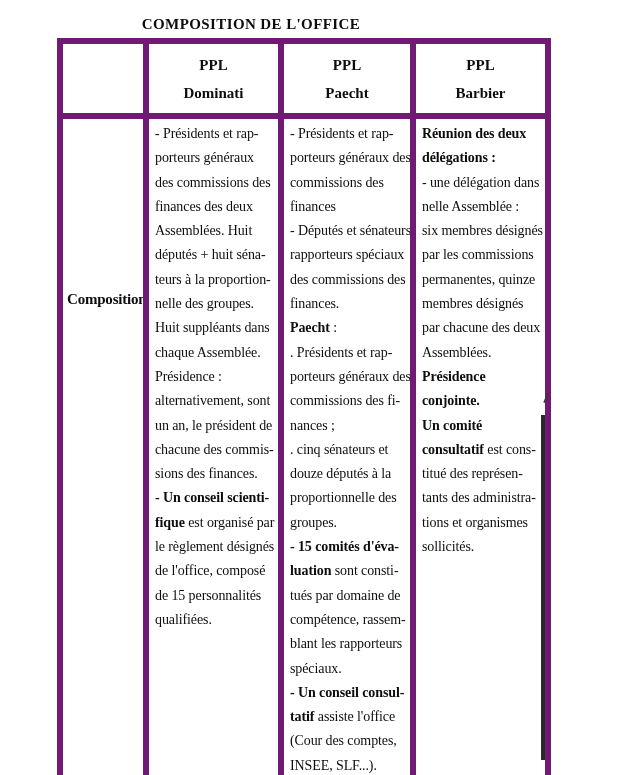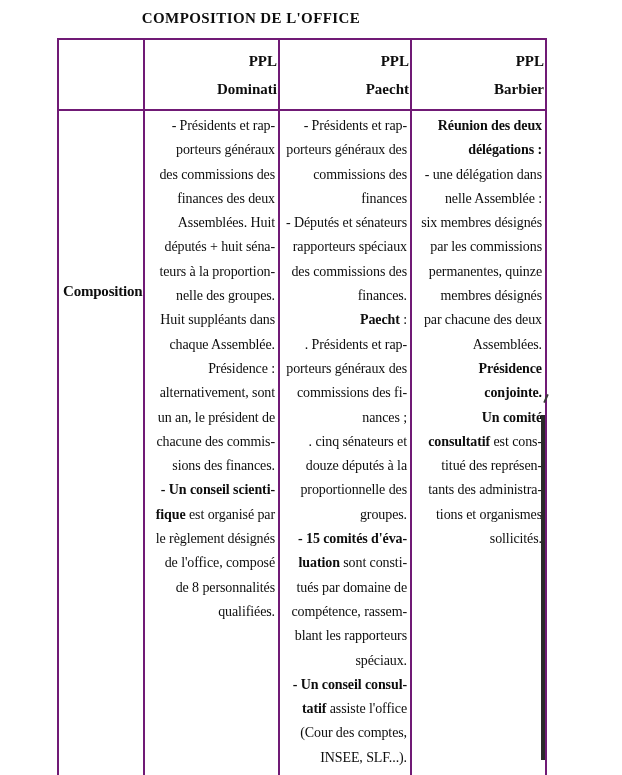--- a/index.html
+++ b/index.html
@@ -2,28 +2,28 @@
 <html><head>
 <meta charset="utf-8">
 <style>
   html,body{margin:0;padding:0;}
   body{
     width:622px;height:775px;background:#ffffff;position:relative;
     font-family:"Liberation Serif","DejaVu Serif",serif;color:#0d0d0d;
     overflow:hidden;
   }
   .title{
-    position:absolute;top:10px;left:0;width:502px;margin:0;
+    position:absolute;top:16px;left:0;width:502px;margin:0;
     text-align:center;font-size:15px;font-weight:bold;letter-spacing:0.4px;
   }
   .tbl{
     position:absolute;left:57px;top:38px;width:488px;
     border-collapse:collapse;table-layout:fixed;
   }
-  .tbl td{border:2px solid #701a75;overflow:hidden;text-align:right;}
+  .tbl td{border:6px solid #701a75;overflow:hidden;}
   col.c0{width:86px;} col.c1{width:135px;} col.c2{width:132px;} col.c3{width:135px;}
   .hcell{
     height:61px;vertical-align:top;text-align:center;
     font-weight:bold;font-size:15px;padding-top:7px;
   }
   .hcell .hline{line-height:28px;white-space:nowrap;}
   .lcell{
     height:653px;vertical-align:top;
     font-weight:bold;font-size:15px;padding:172px 2px 0 4px;
     white-space:nowrap;letter-spacing:-0.2px;
@@ -83,21 +83,21 @@
             <div class="tline"><span>chaque Assemblée.</span></div>
             <div class="tline"><span>Présidence :</span></div>
             <div class="tline"><span>alternativement, sont</span></div>
             <div class="tline"><span>un an, le président de</span></div>
             <div class="tline"><span>chacune des commis-</span></div>
             <div class="tline"><span>sions des finances.</span></div>
             <div class="tline"><span class="b">- Un conseil scienti-</span></div>
             <div class="tline"><span class="b">fique</span><span> est organisé par</span></div>
             <div class="tline"><span>le règlement désignés</span></div>
             <div class="tline"><span>de l'office, composé</span></div>
-            <div class="tline"><span>de 8 personnalités</span></div>
+            <div class="tline"><span>de 15 personnalités</span></div>
             <div class="tline"><span>qualifiées.</span></div>
           </td>
         <td class="bcell">
             <div class="tline"><span>- Présidents et rap-</span></div>
             <div class="tline"><span>porteurs généraux des</span></div>
             <div class="tline"><span>commissions des</span></div>
             <div class="tline"><span>finances</span></div>
             <div class="tline"><span>- Députés et sénateurs</span></div>
             <div class="tline"><span>rapporteurs spéciaux</span></div>
             <div class="tline"><span>des commissions des</span></div>

